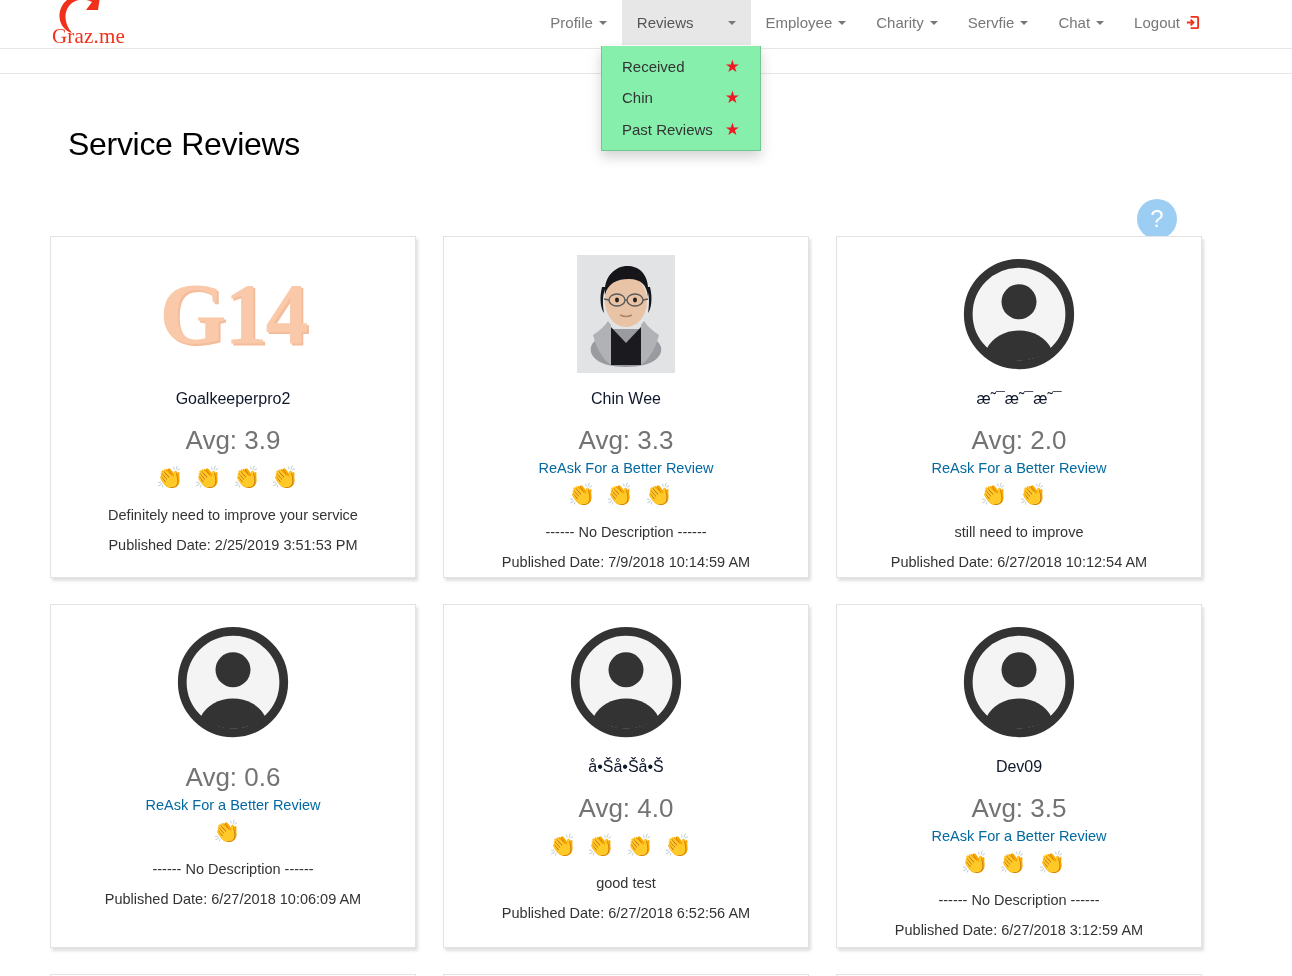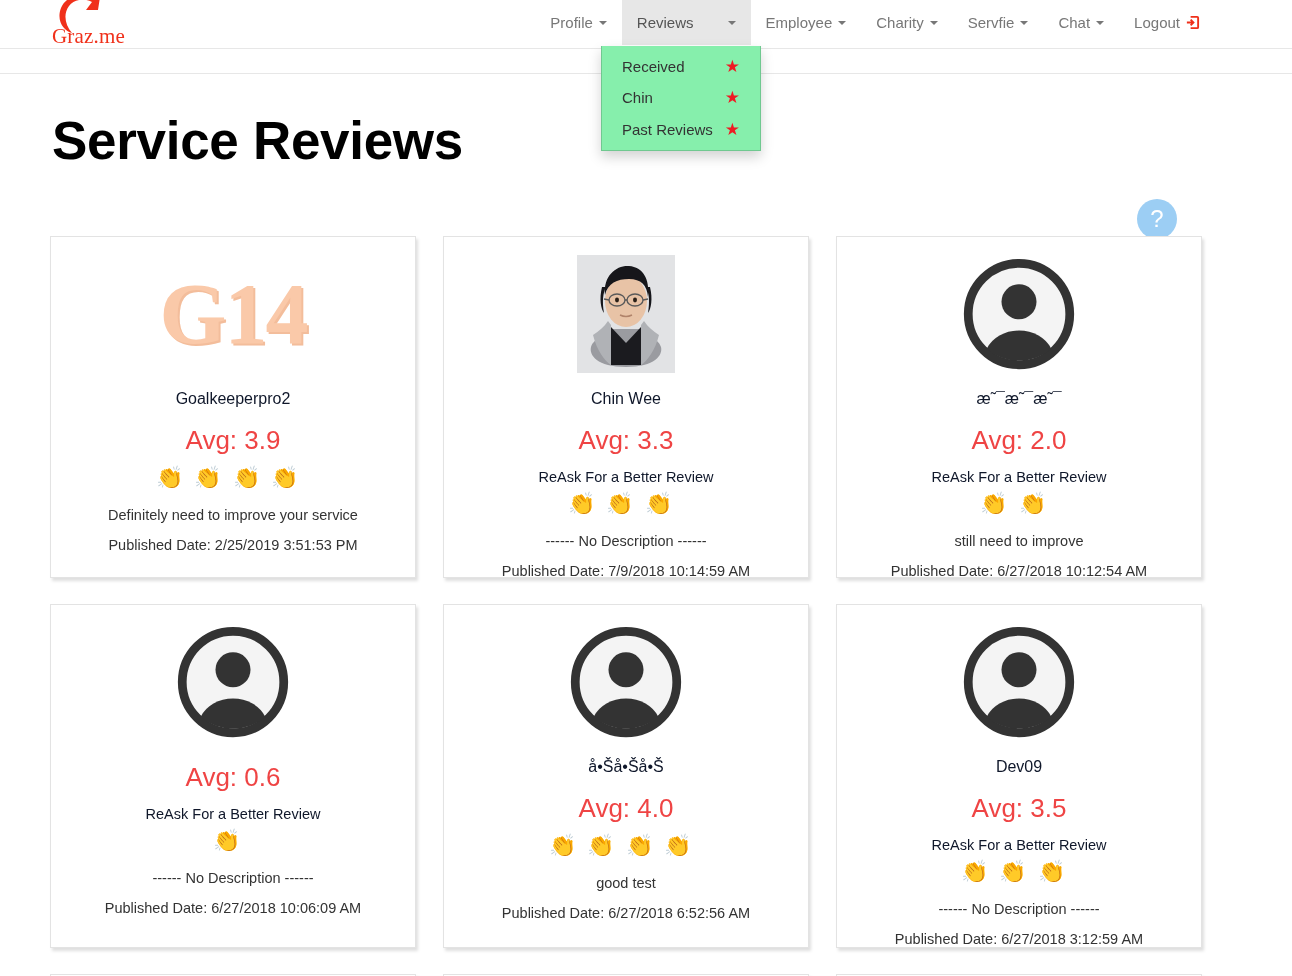--- a/index.html
+++ b/index.html
@@ -107,24 +107,24 @@
   
   .sub-rule {
     position: absolute; left: 0; top: 73px;
     width: 1292px; height: 1px;
     background: #e7e7e7;
   }
 
   
   .page-title {
     position: absolute; left: 52px; top: 110px;
-    font-size: 53px;
-    font-weight: bold;
+    font-size: 32px;
+    font-weight: normal;
     color: #000;
-    margin: 0;
+    margin: 16px;
     letter-spacing: -.3px;
   }
 
   .help-btn {
     position: absolute; left: 1137px; top: 199px;
     width: 40px; height: 40px;
     border-radius: 50%;
     background: #9ccef4;
     border: none;
     color: #ffffff;
@@ -188,27 +188,27 @@
     margin-top: 12px;
     font-size: 16px;
     color: #0f172a;
     font-weight: normal;
     line-height: 1.2;
     min-height: 19px;
   }
   .card-avg {
     margin-top: 19px;
     font-size: 26px;
-    color: #ef4444;
+    color: #737373;
     line-height: 1;
   }
   .reask {
-    margin-top: 16px;
+    margin-top: 7px;
     font-size: 14.5px;
-    color: #0f172a;
+    color: #0369a1;
     text-decoration: none;
     display: block;
     cursor: pointer;
   }
   .claps {
     margin-top: 6px;
     font-size: 22px;
     letter-spacing: 11px;
     line-height: 1.2;
     height: 28px;

